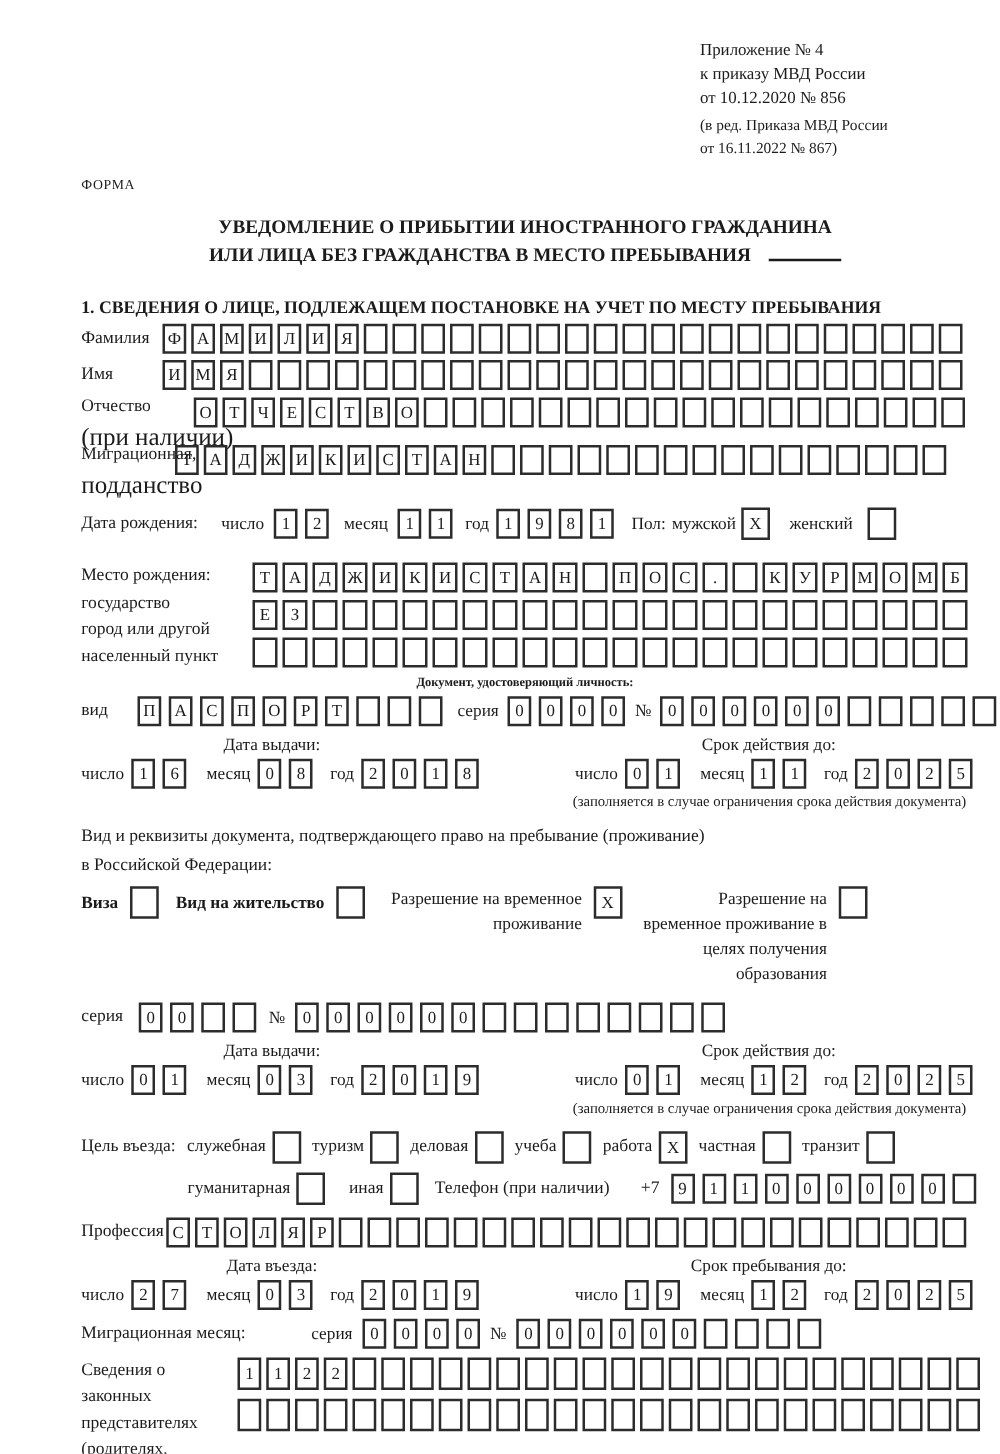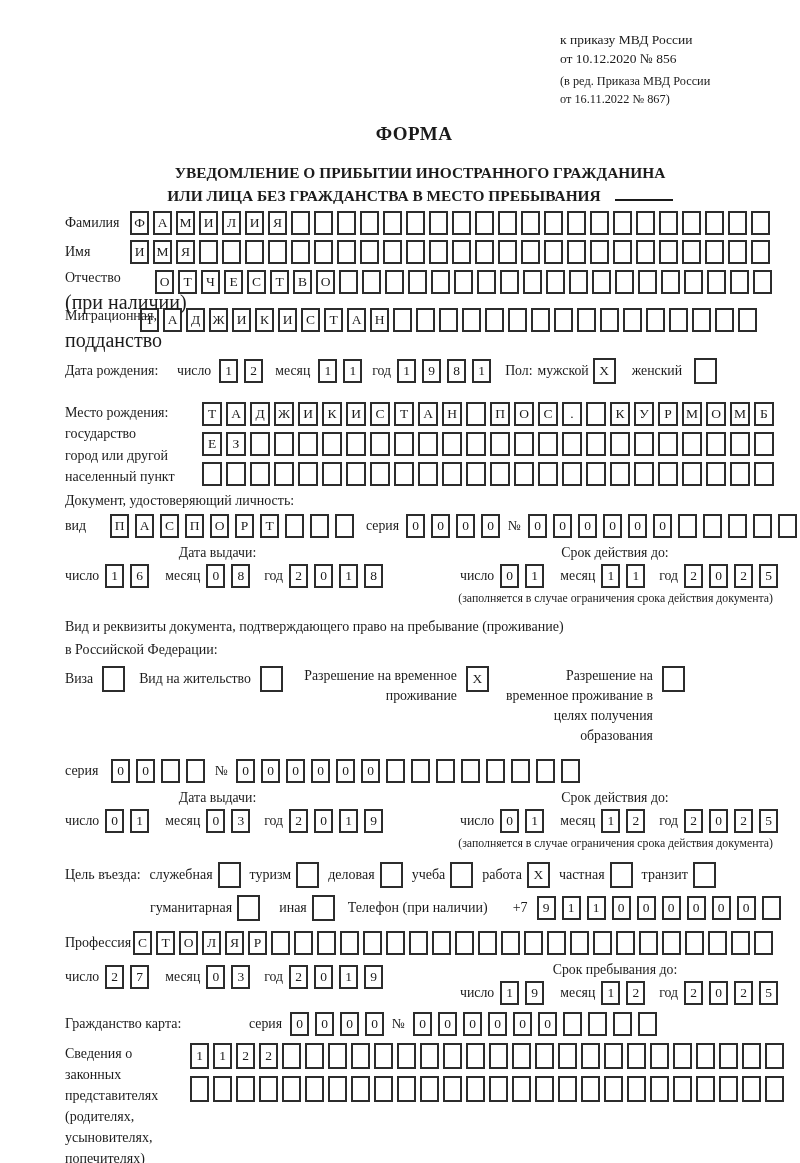--- a/index.html
+++ b/index.html
@@ -5,21 +5,21 @@
   * { box-sizing: border-box; }
   html,body { margin:0; padding:0; }
   body {
     width:800px; height:1163px; background:#ffffff; color:#1b1b1b;
     font-family:"Liberation Serif", serif; font-size:14px; overflow:hidden;
   }
   .page { padding:30px 25px 10px 65px; position:relative; width:800px; }
 
   .appendix { margin-left:495px; font-size:13.5px; line-height:1.42; }
   .edition  { margin-left:495px; font-size:12.3px; line-height:1.4; margin-top:5px;font-family:Liberation Serif, serif; }
-  .forma { text-align:center; padding-right:12px; font-weight:700; font-size:19px; margin-top:15px; letter-spacing:.5px; }
+  .forma { text-align:left; padding-right:12px; font-weight:400; font-size:11px; margin-top:15px; letter-spacing:.5px; }
 
   .title { text-align:center; font-weight:700; font-size:15.4px; line-height:1.5; margin-top:16px; }
   .blank { display:inline-block; width:58px; border-bottom:2px solid #1b1b1b; margin-left:14px; }
 
   .sec { font-weight:700; font-size:14.2px; margin-top:22px; white-space:nowrap; }
 
   .crow { display:flex; align-items:center; margin-top:5px; }
   .crow.top { align-items:flex-start; }
   .lbl { flex:none; font-size:14px; }
   .lblwrap { position:relative; flex:none; }
@@ -32,69 +32,71 @@
           display:flex; align-items:center; justify-content:center; font-size:13.5px; }
   .cells.wide { gap:6px; }
   .cells.w20 .cell { width:20px; }
   .cells.h26 .cell { height:26px; }
   .cells.chk .cell { width:23px; height:26px; }
 
   .bp { display:flex; margin-top:18px; }
   .bp .lbl { width:137px; white-space:pre-line; line-height:21.5px; }
   .bp-rows { display:flex; flex-direction:column; gap:6px; }
 
-  .dochead { text-align:left; font-weight:400; font-size:14px; margin-top:5px; }
+  .dochead { text-align:center; font-weight:700; font-size:10px; margin-top:5px; }
 
   .dates { display:flex; margin-top:7px; }
   .dcol  { flex:none; }
   .dcol.dleft  { width:395px; }
   .dcol.dright { width:310px; }
   .dhead { text-align:center; font-size:13.8px; }
   .dgrp  { display:flex; align-items:center; gap:6px; margin-top:3px; }
   .dlbl  { font-size:13.8px; flex:none; }
   .note  { text-align:right; font-size:11.8px; margin-top:3px; padding-right:2px; }
 
   .intro { font-size:14px; line-height:1.65; margin-top:9px; }
 
   .options { display:flex; align-items:flex-start; gap:14px; margin-top:5px; }
   .opt { display:flex; align-items:flex-start; gap:9px; flex:none; }
   .opt .olbl { font-size:13.8px; }
-  .opt .olbl.oneline { line-height:26px; }
+  .opt .olbl.oneline { line-height:26px;font-weight:bold; }
   .opt .olbl.center { text-align:right; line-height:20px; }
   .olbl.wd160 { width:160px; } .olbl.wd150 { width:150px; }
 
   .purpose { display:flex; align-items:center; gap:9px; margin-top:11px; }
   .pair { display:flex; align-items:center; gap:5px; flex:none; }
   .plbl { font-size:14px; flex:none; }
   .indent85 { margin-left:85px; }
 
   .repr { display:flex; margin-top:7px; }
   .repr .lbl { width:110px; white-space:pre-line; line-height:21px; margin-right:15px; }
   .repr-rows { display:flex; flex-direction:column; gap:7px; }
 </style>
 </head>
 <body>
 
 <div class="page">
 
   <div class="appendix">
+    <div>Приложение № 4</div>
     <div>к приказу МВД России</div>
     <div>от 10.12.2020 № 856</div>
   </div>
   <div class="edition">
     <div>(в ред. Приказа МВД России</div>
     <div>от 16.11.2022 № 867)</div>
   </div>
   <div class="forma">ФОРМА</div>
 
   <div class="title">
     <div>УВЕДОМЛЕНИЕ О ПРИБЫТИИ ИНОСТРАННОГО ГРАЖДАНИНА</div>
     <div><span>ИЛИ ЛИЦА БЕЗ ГРАЖДАНСТВА В МЕСТО ПРЕБЫВАНИЯ</span><span class="blank"></span></div>
   </div>
 
+  <div class="sec">1. СВЕДЕНИЯ О ЛИЦЕ, ПОДЛЕЖАЩЕМ ПОСТАНОВКЕ НА УЧЕТ ПО МЕСТУ ПРЕБЫВАНИЯ</div>
 
   <div class="crow" style="margin-top:4px">
     <span class="lbl w65">Фамилия</span>
     <span class="cells">
         <span class="cell">Ф</span>
         <span class="cell">А</span>
         <span class="cell">М</span>
         <span class="cell">И</span>
         <span class="cell">Л</span>
         <span class="cell">И</span>
@@ -644,20 +646,21 @@
         <span class="cell"></span>
         <span class="cell"></span>
         <span class="cell"></span>
         <span class="cell"></span>
         <span class="cell"></span>
       </span>
   </div>
 
   <div class="dates">
     <div class="dcol dleft">
+      <div class="dhead" style="padding-right:90px">Дата въезда:</div>
       <div class="dgrp">
         <span class="dlbl">число</span>
         <span class="cells wide">
             <span class="cell">2</span>
             <span class="cell">7</span>
           </span>
         <span class="dlbl" style="margin-left:10px">месяц</span>
         <span class="cells wide">
             <span class="cell">0</span>
             <span class="cell">3</span>
@@ -689,21 +692,21 @@
             <span class="cell">2</span>
             <span class="cell">0</span>
             <span class="cell">2</span>
             <span class="cell">5</span>
           </span>
       </div>
     </div>
   </div>
 
   <div class="crow" style="margin-top:7px">
-    <span class="lbl w170">Гражданство карта:</span>
+    <span class="lbl w170">Миграционная месяц:</span>
     <span class="dlbl" style="margin-left:14px">серия</span>
     <span class="cells wide" style="margin-left:8px">
         <span class="cell">0</span>
         <span class="cell">0</span>
         <span class="cell">0</span>
         <span class="cell">0</span>
       </span>
     <span class="dlbl" style="margin-left:8px">№</span>
     <span class="cells wide" style="margin-left:8px">
         <span class="cell">0</span>

